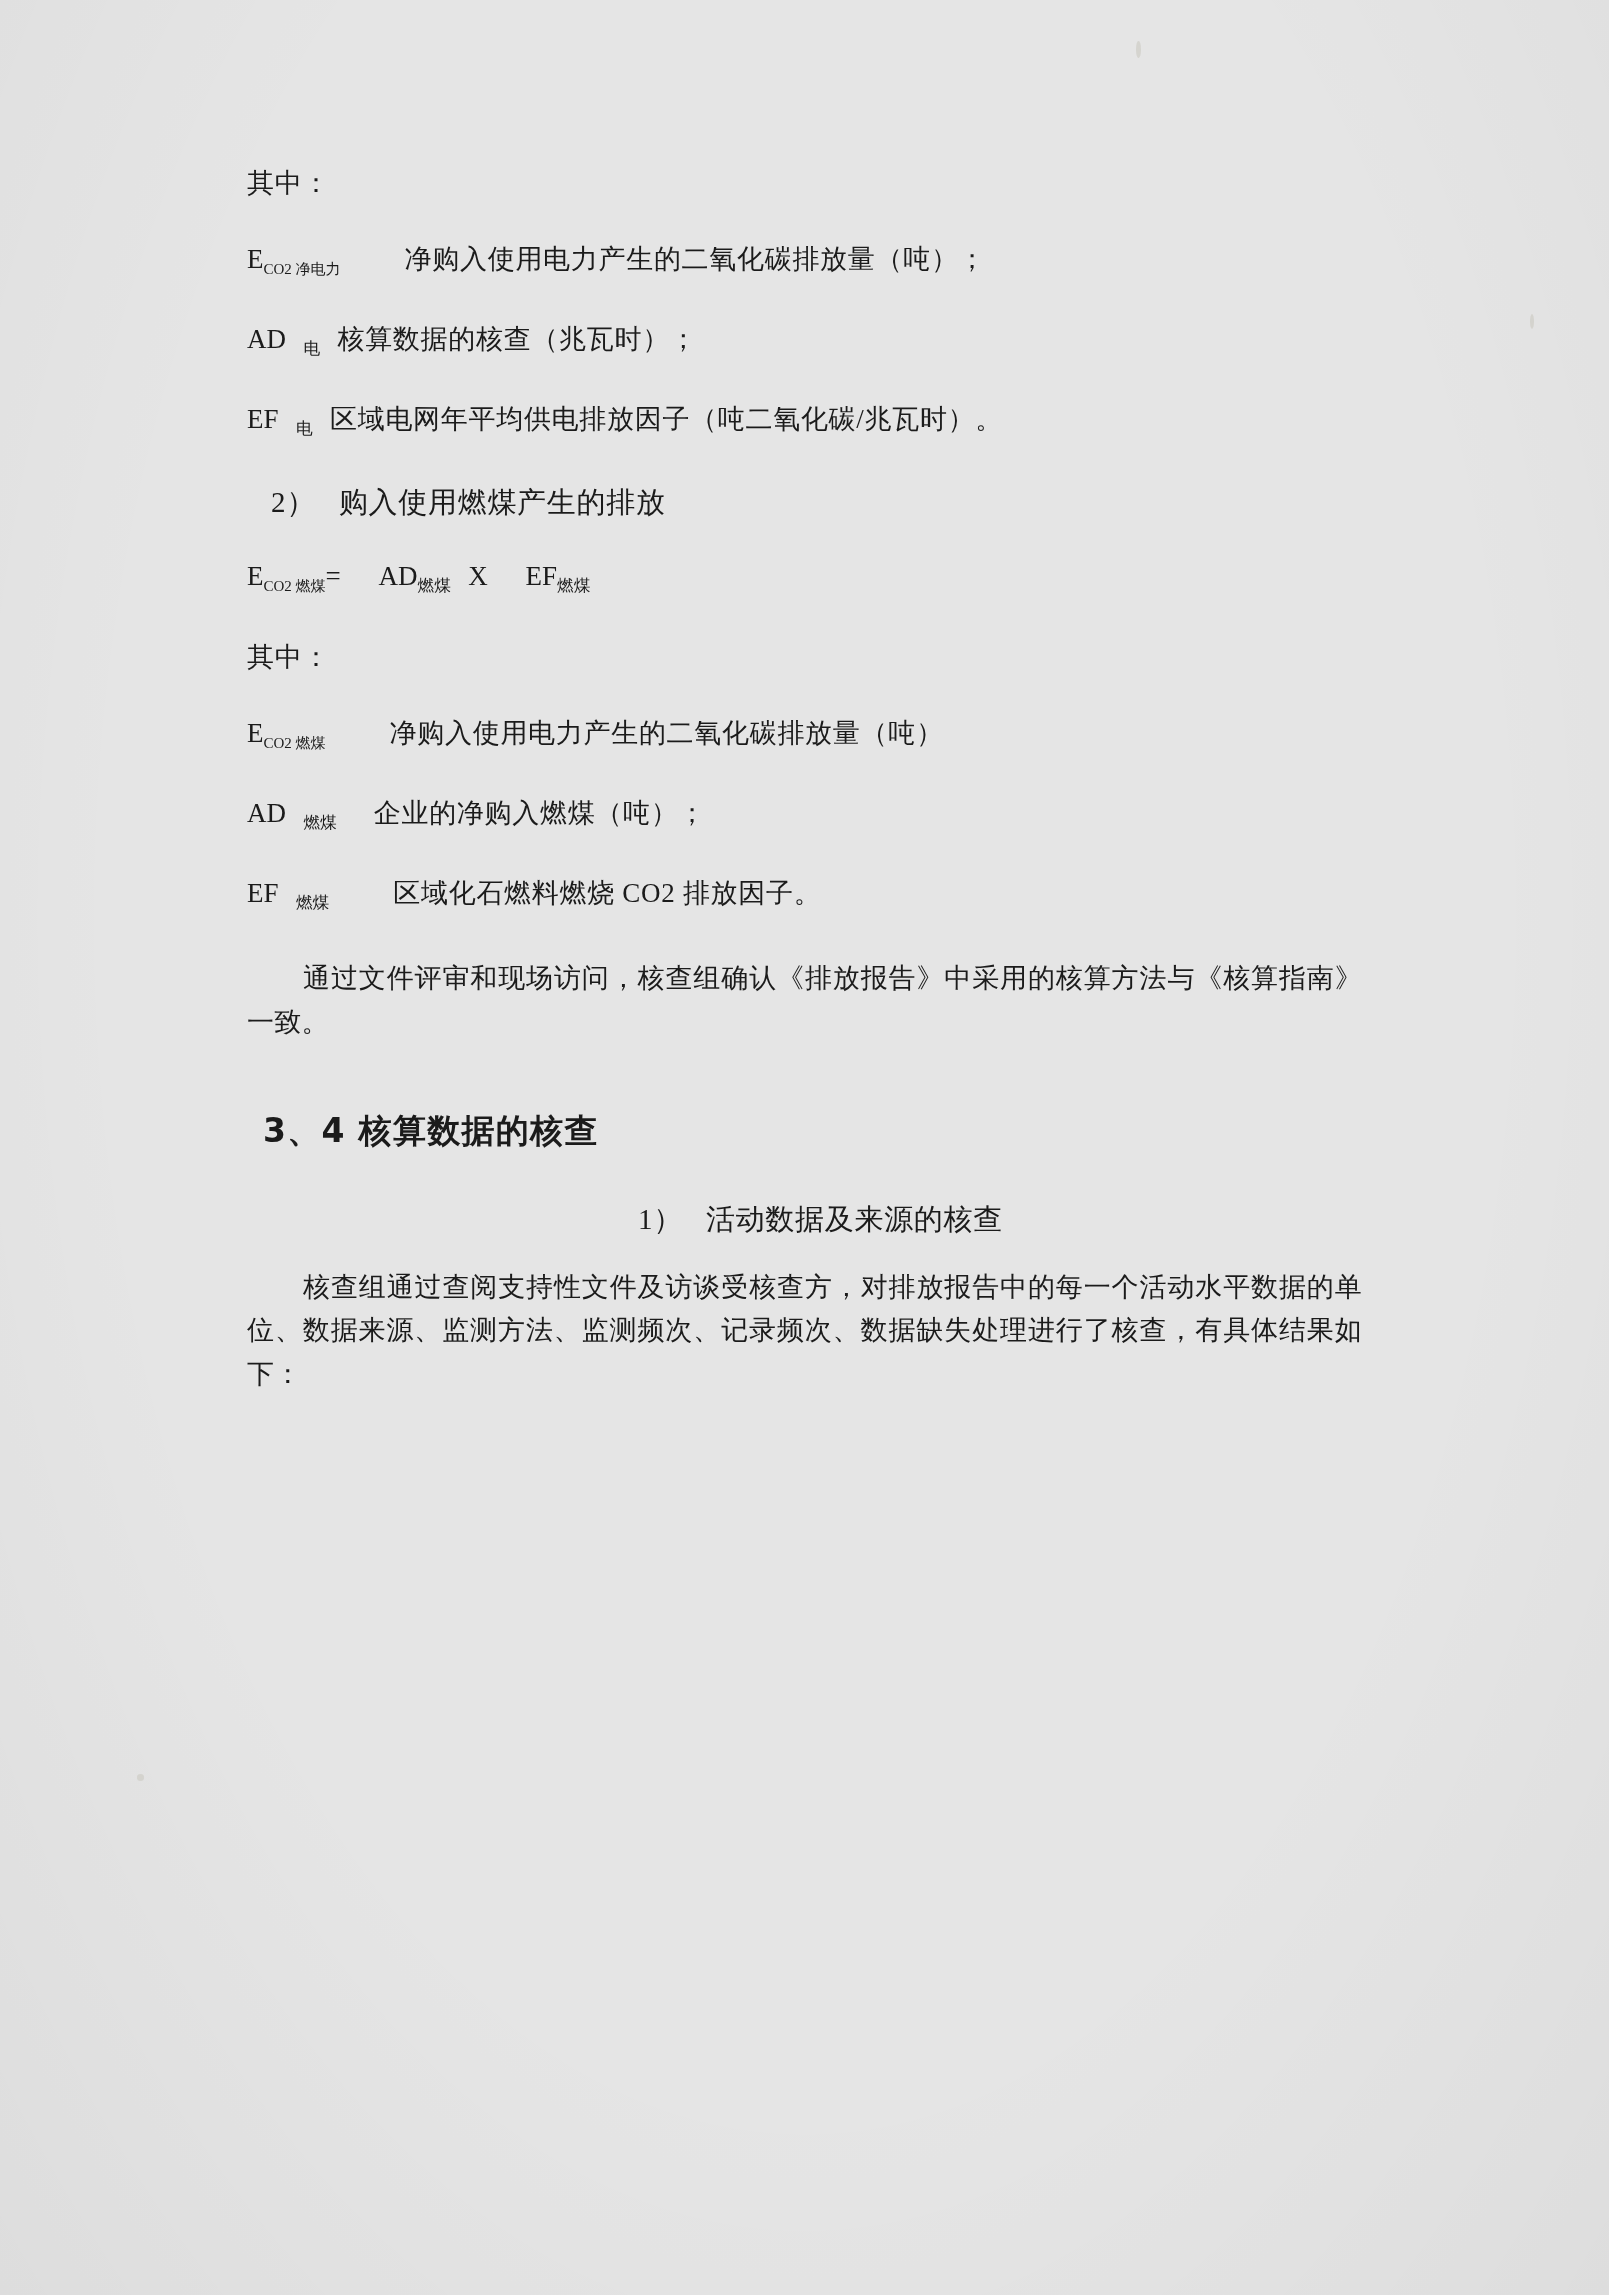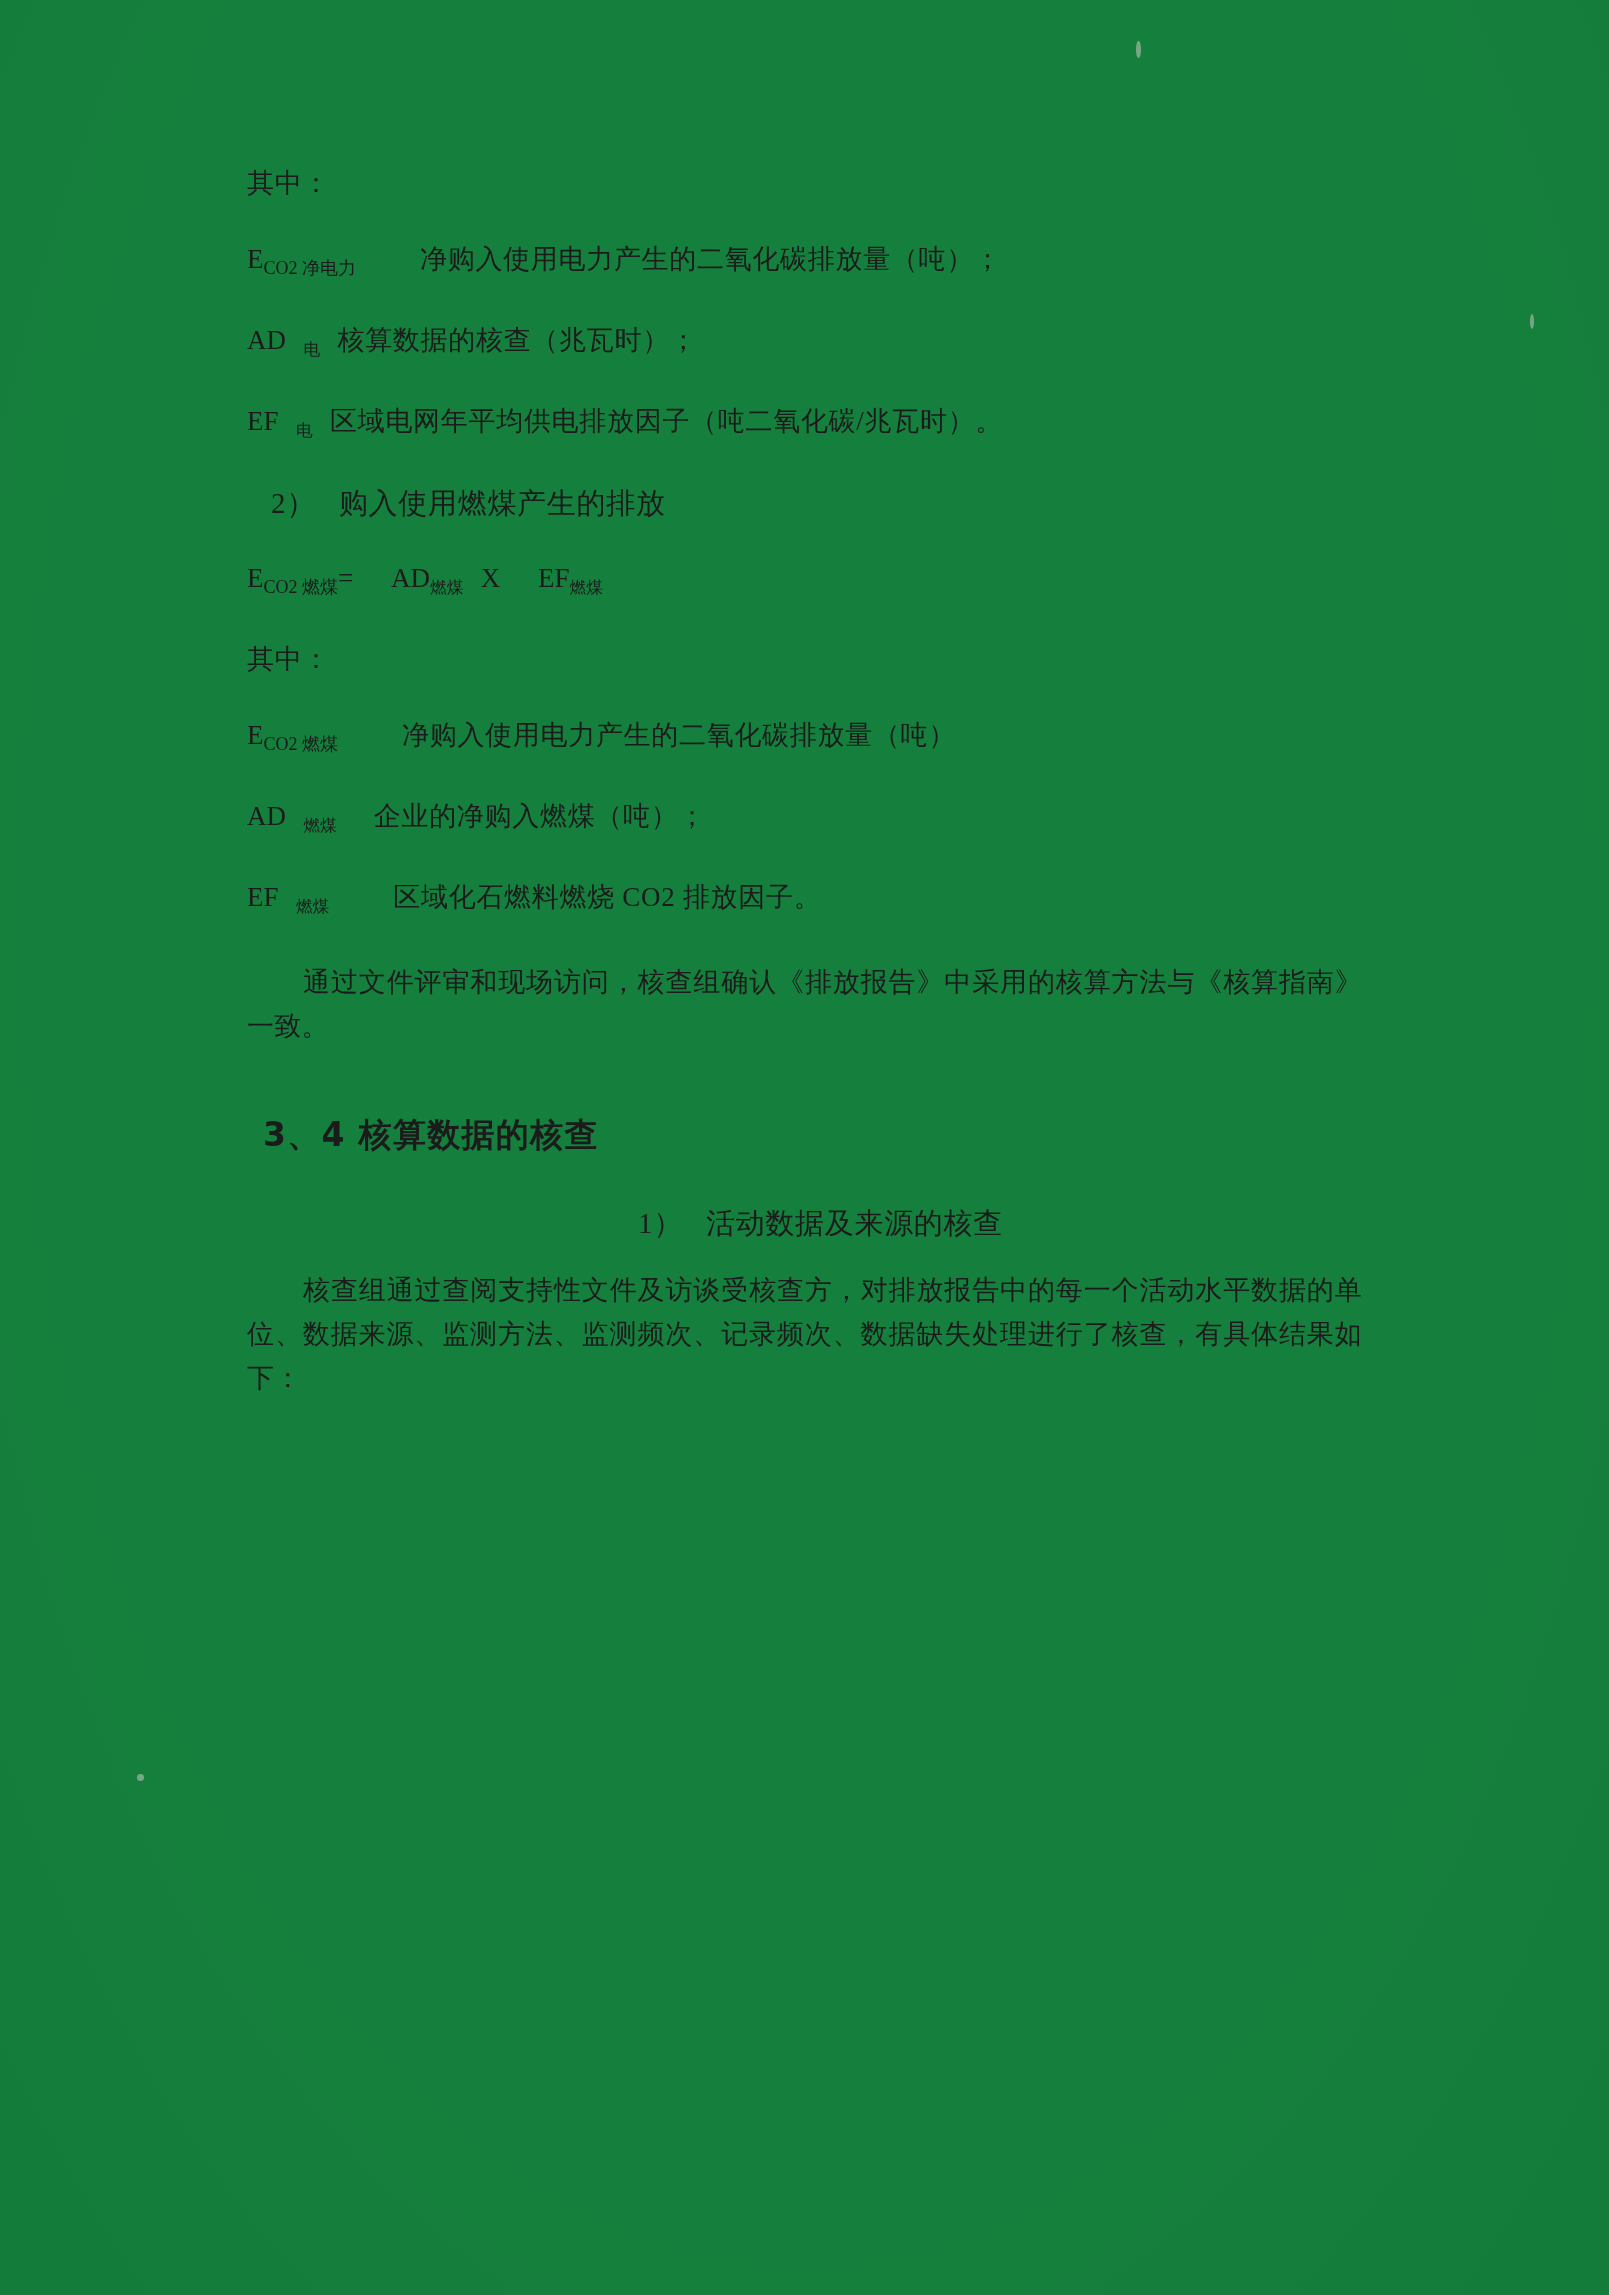--- a/index.html
+++ b/index.html
@@ -8,21 +8,21 @@
     background: #ffffff;
   }
   body {
     font-family: "Liberation Serif", "DejaVu Serif", serif;
     color: #1b1b1b;
   }
   .page {
     position: relative;
     width: 1610px;
     height: 2295px;
-    background: #15803d;
+    background: #e5e5e5;
     overflow: hidden;
   }
   
   .page::before {
     content: "";
     position: absolute;
     inset: 0;
     background:
       radial-gradient(ellipse at 50% 40%, rgba(255,255,255,0) 60%, rgba(0,0,0,0.035) 100%);
     pointer-events: none;
@@ -46,21 +46,21 @@
     white-space: nowrap;
     letter-spacing: 0.7px;
   }
   .indent-para { text-indent: 56px; }
 
   .var {
     font-family: "Liberation Serif", "DejaVu Serif", serif;
     letter-spacing: 0;
   }
   .sub {
-    font-size: 18px;
+    font-size: 15px;
     vertical-align: sub;
     letter-spacing: 0;
   }
   .sub-cn {
     font-size: 16.7px;
     vertical-align: sub;
     letter-spacing: 0;
   }
   .gap-sm { display: inline-block; width: 17.4px; }
   .gap-md { display: inline-block; width: 37px; }

